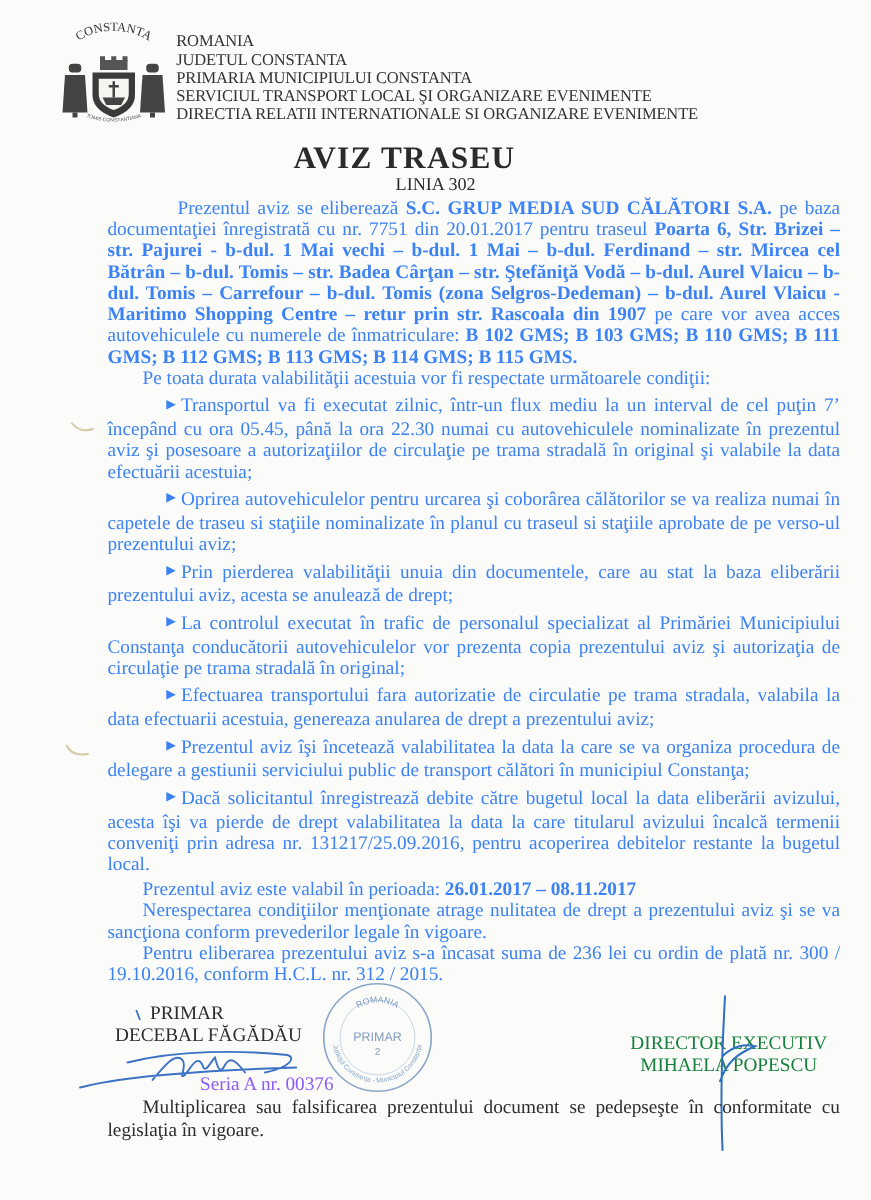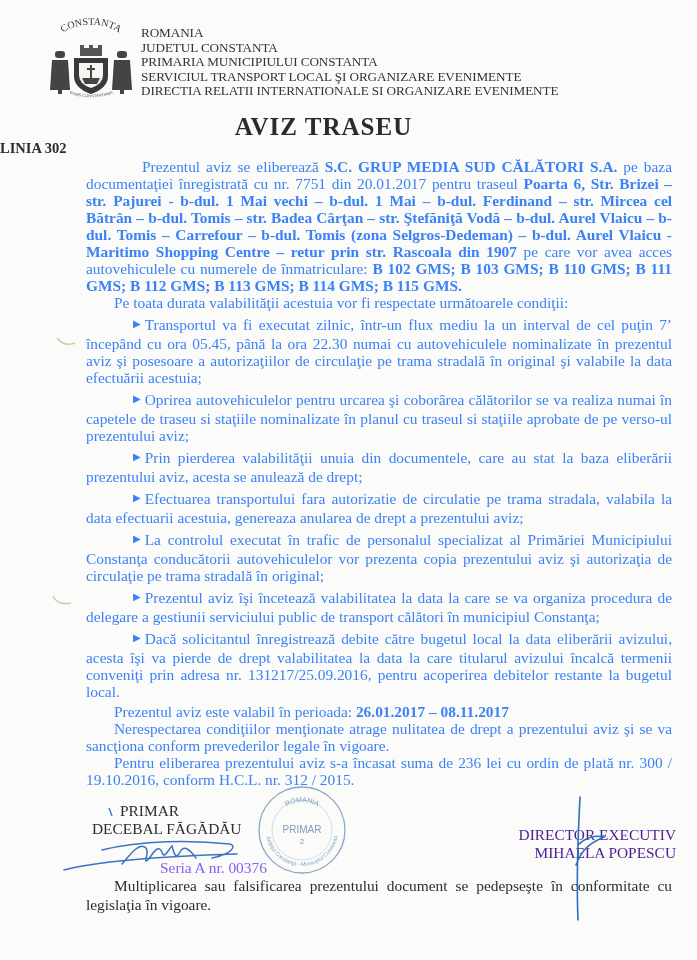--- a/index.html
+++ b/index.html
@@ -9,32 +9,32 @@
     font-family: "Liberation Serif", "DejaVu Serif", serif;
     color: #2a2a2a;
     position: relative;
   }
   .page { position: absolute; left: 0; top: 0; width: 697px; height: 960px; }
   
   .crest { position: absolute; left: 46px; top: 18px; width: 90px; height: 82px; }
   .header-lines { position: absolute; left: 141px; top: 26px; font-size: 13.2px; line-height: 14.6px; color: #333; letter-spacing: -0.1px; }
   .header-lines div { white-space: nowrap; }
   .title { position: absolute; left: 0; width: 647px; top: 113px; text-align: center; font-weight: bold; font-size: 25px; letter-spacing: 1px; color: #2b2b2b; }
-  .subtitle { position: absolute; left: 0; width: 697px; top: 140px; text-align: left; font-weight: bold; font-size: 14.5px; color: #2b2b2b; }
+  .subtitle { position: absolute; left: 0; width: 697px; top: 140px; text-align: center; font-weight: normal; font-size: 14.5px; color: #2b2b2b; }
   .body-text { position: absolute; left: 86px; width: 586px; top: 158px; font-size: 15.4px; line-height: 17px; text-align: justify; color: #3b82f6; }
   .body-text p { margin: 0; }
   .indent { text-indent: 56px; }
   .indent-sm { text-indent: 28px; }
   .bullet-p { text-indent: 47px; margin-top: 5px !important; }
   .bullet { font-size: 10px; display: inline-block; transform: translateY(-3px); margin-right: 4px; text-indent: 0; }
   b { font-weight: bold; }
   
   .sig-left { position: absolute; left: 92px; top: 802px; font-size: 15.4px; line-height: 18px; color: #2d2d2d; }
   .sig-left .primar { padding-left: 28px; }
-  .sig-right { position: absolute; left: 490px; top: 826px; font-size: 15.4px; line-height: 18px; text-align: right; width: 186px; color: #4c1d95; }
+  .sig-right { position: absolute; left: 490px; top: 826px; font-size: 15.4px; line-height: 18px; text-align: center; width: 186px; color: #15803d; }
   .seria { position: absolute; left: 160px; top: 859px; font-size: 15.4px; color: #8b5cf6; }
   .footer { position: absolute; left: 86px; width: 586px; top: 877px; font-size: 15.4px; line-height: 18.7px; text-align: justify; color: #2d2d2d; }
   .footer p { margin: 0; text-indent: 28px; }
   .stamp { position: absolute; left: 256px; top: 784px; width: 92px; height: 92px; }
   .sig-scribble { position: absolute; left: 62px; top: 830px; width: 180px; height: 50px; }
   .sig-scribble2 { position: absolute; left: 560px; top: 795px; width: 50px; height: 130px; }
   .margin-mark { position: absolute; width: 20px; height: 12px; }
   .blue-tick { position: absolute; left: 108px; top: 807px; width: 6px; height: 10px; }
 </style>
 </head>
@@ -87,22 +87,22 @@
   <div class="title">AVIZ TRASEU</div>
   <div class="subtitle">LINIA 302</div>
 
   <div class="body-text">
     <p class="indent"><span>Prezentul aviz se eliberează </span><b>S.C. GRUP MEDIA SUD CĂLĂTORI  S.A.</b><span> pe baza documentaţiei înregistrată cu nr. 7751 din 20.01.2017 pentru traseul  </span><b>Poarta 6, Str. Brizei – str. Pajurei - b-dul. 1 Mai vechi – b-dul. 1 Mai –      b-dul. Ferdinand – str. Mircea cel Bătrân – b-dul. Tomis –  str. Badea Cârţan – str. Ştefăniţă Vodă – b-dul. Aurel Vlaicu – b-dul. Tomis – Carrefour – b-dul. Tomis (zona Selgros-Dedeman) – b-dul. Aurel Vlaicu - Maritimo Shopping Centre – retur prin str. Rascoala din 1907</b><span> pe  care vor avea acces autovehiculele  cu numerele de  înmatriculare: </span><b>B 102 GMS; B 103 GMS; B 110 GMS; B 111 GMS; B 112 GMS; B 113 GMS; B 114 GMS; B 115 GMS.</b></p>
     <p class="indent-sm">Pe toata durata valabilităţii acestuia vor fi respectate următoarele condiţii:</p>
 
     <p class="bullet-p"><span class="bullet">▶</span><span>Transportul va fi executat zilnic, într-un flux mediu la un interval de cel puţin 7’ începând  cu ora  05.45, până la ora 22.30 numai cu autovehiculele   nominalizate în prezentul aviz şi posesoare  a autorizaţiilor  de circulaţie pe trama stradală în original şi valabile la data efectuării acestuia;</span></p>
     <p class="bullet-p"><span class="bullet">▶</span><span>Oprirea  autovehiculelor pentru urcarea şi coborârea călătorilor se va realiza numai în capetele de traseu si staţiile nominalizate în planul cu traseul si staţiile aprobate de pe verso-ul prezentului aviz;</span></p>
     <p class="bullet-p"><span class="bullet">▶</span><span>Prin pierderea valabilităţii unuia din documentele, care au stat la baza eliberării prezentului aviz, acesta se anulează de drept;</span></p>
+    <p class="bullet-p"><span class="bullet">▶</span><span>La controlul executat în trafic de personalul specializat al Primăriei Municipiului Constanţa conducătorii autovehiculelor vor prezenta copia prezentului aviz şi autorizaţia de circulaţie pe trama stradală în original;</span></p>
     <p class="bullet-p"><span class="bullet">▶</span><span>Efectuarea transportului fara autorizatie de circulatie pe trama stradala, valabila la data efectuarii acestuia, genereaza anularea de drept a prezentului aviz;</span></p>
-    <p class="bullet-p"><span class="bullet">▶</span><span>La controlul executat în trafic de personalul specializat al Primăriei Municipiului Constanţa conducătorii autovehiculelor vor prezenta copia prezentului aviz şi autorizaţia de circulaţie pe trama stradală în original;</span></p>
     <p class="bullet-p"><span class="bullet">▶</span><span>Prezentul aviz îşi încetează valabilitatea la data la care se va organiza procedura de delegare a gestiunii serviciului public de transport călători în municipiul Constanţa;</span></p>
     <p class="bullet-p"><span class="bullet">▶</span><span>Dacă solicitantul înregistrează debite către bugetul local la data eliberării avizului, acesta îşi va pierde de drept valabilitatea la data la care titularul avizului încalcă termenii conveniţi prin adresa nr. 131217/25.09.2016, pentru acoperirea debitelor restante la bugetul local.</span></p>
 
     <p class="indent-sm" style="margin-top:3px"><span>Prezentul aviz este valabil în perioada:  </span><b>26.01.2017 – 08.11.2017</b></p>
     <p class="indent-sm">Nerespectarea condiţiilor menţionate atrage nulitatea de drept a  prezentului aviz şi se va sancţiona conform  prevederilor legale în vigoare.</p>
     <p class="indent-sm">Pentru eliberarea prezentului aviz s-a încasat suma de 236  lei cu ordin de plată nr. 300 / 19.10.2016, conform H.C.L. nr. 312 / 2015.</p>
   </div>
 
   <svg class="stamp" viewBox="0 0 92 92">
     <defs>

